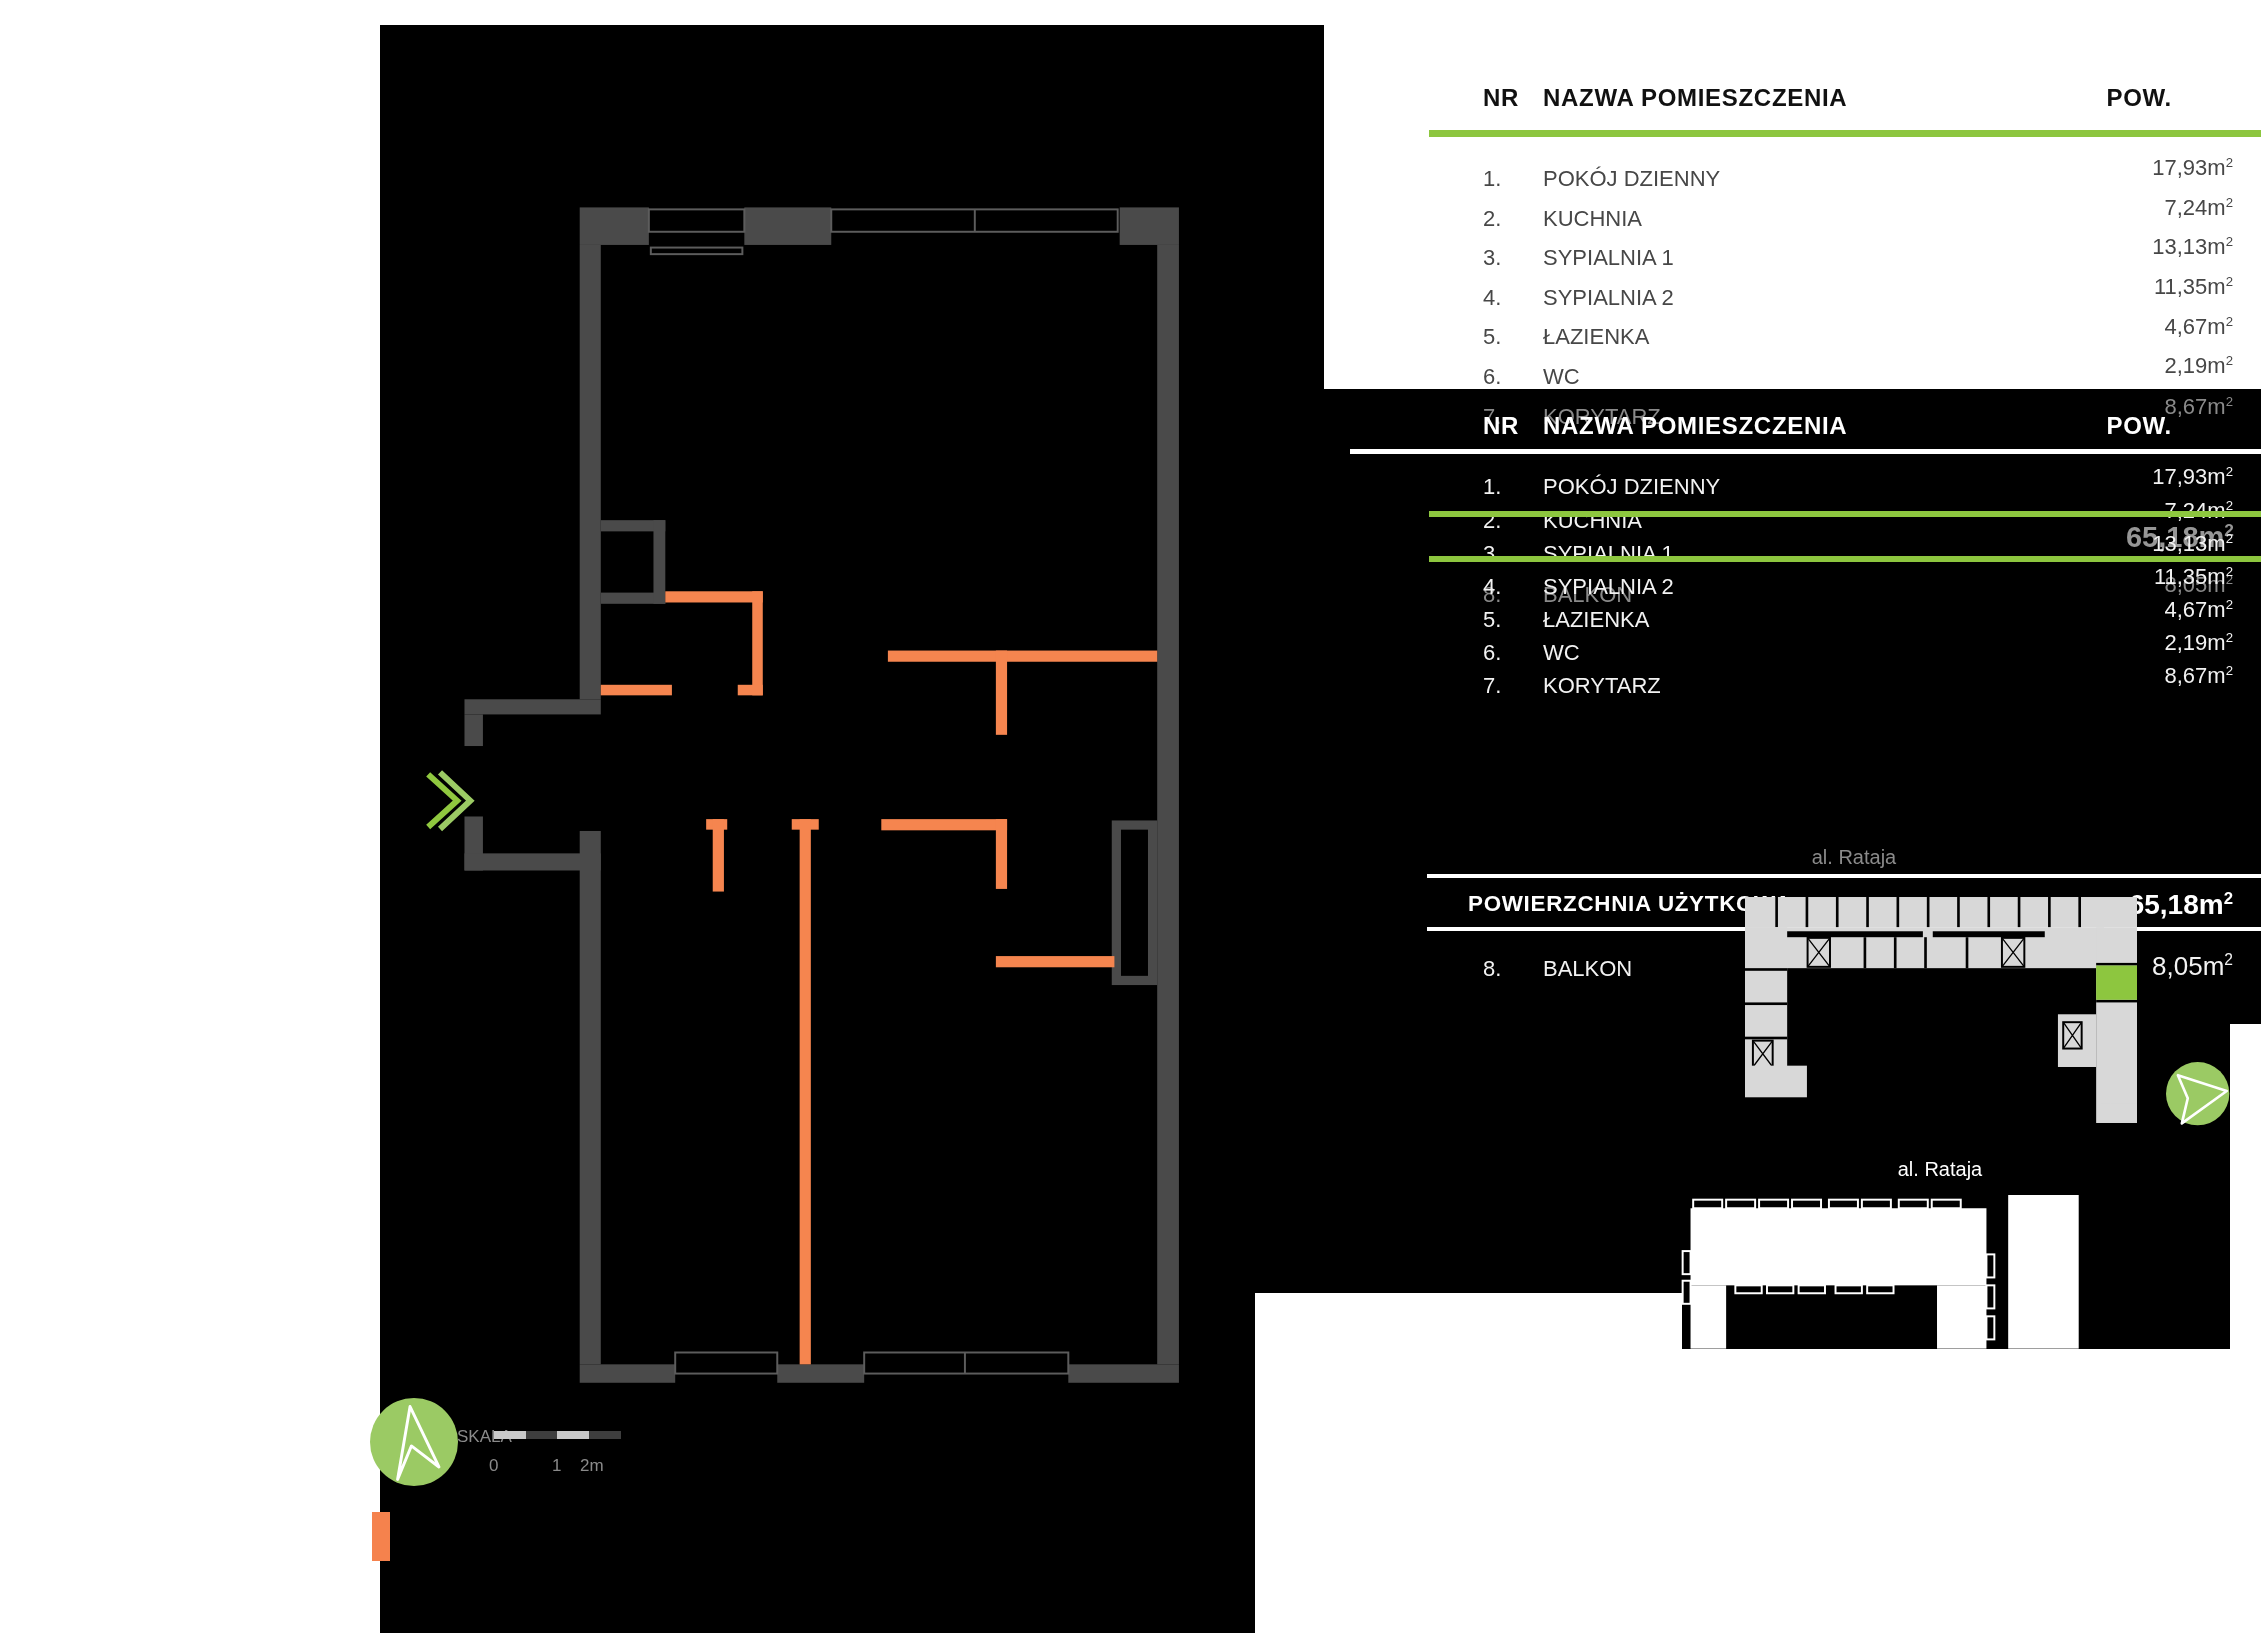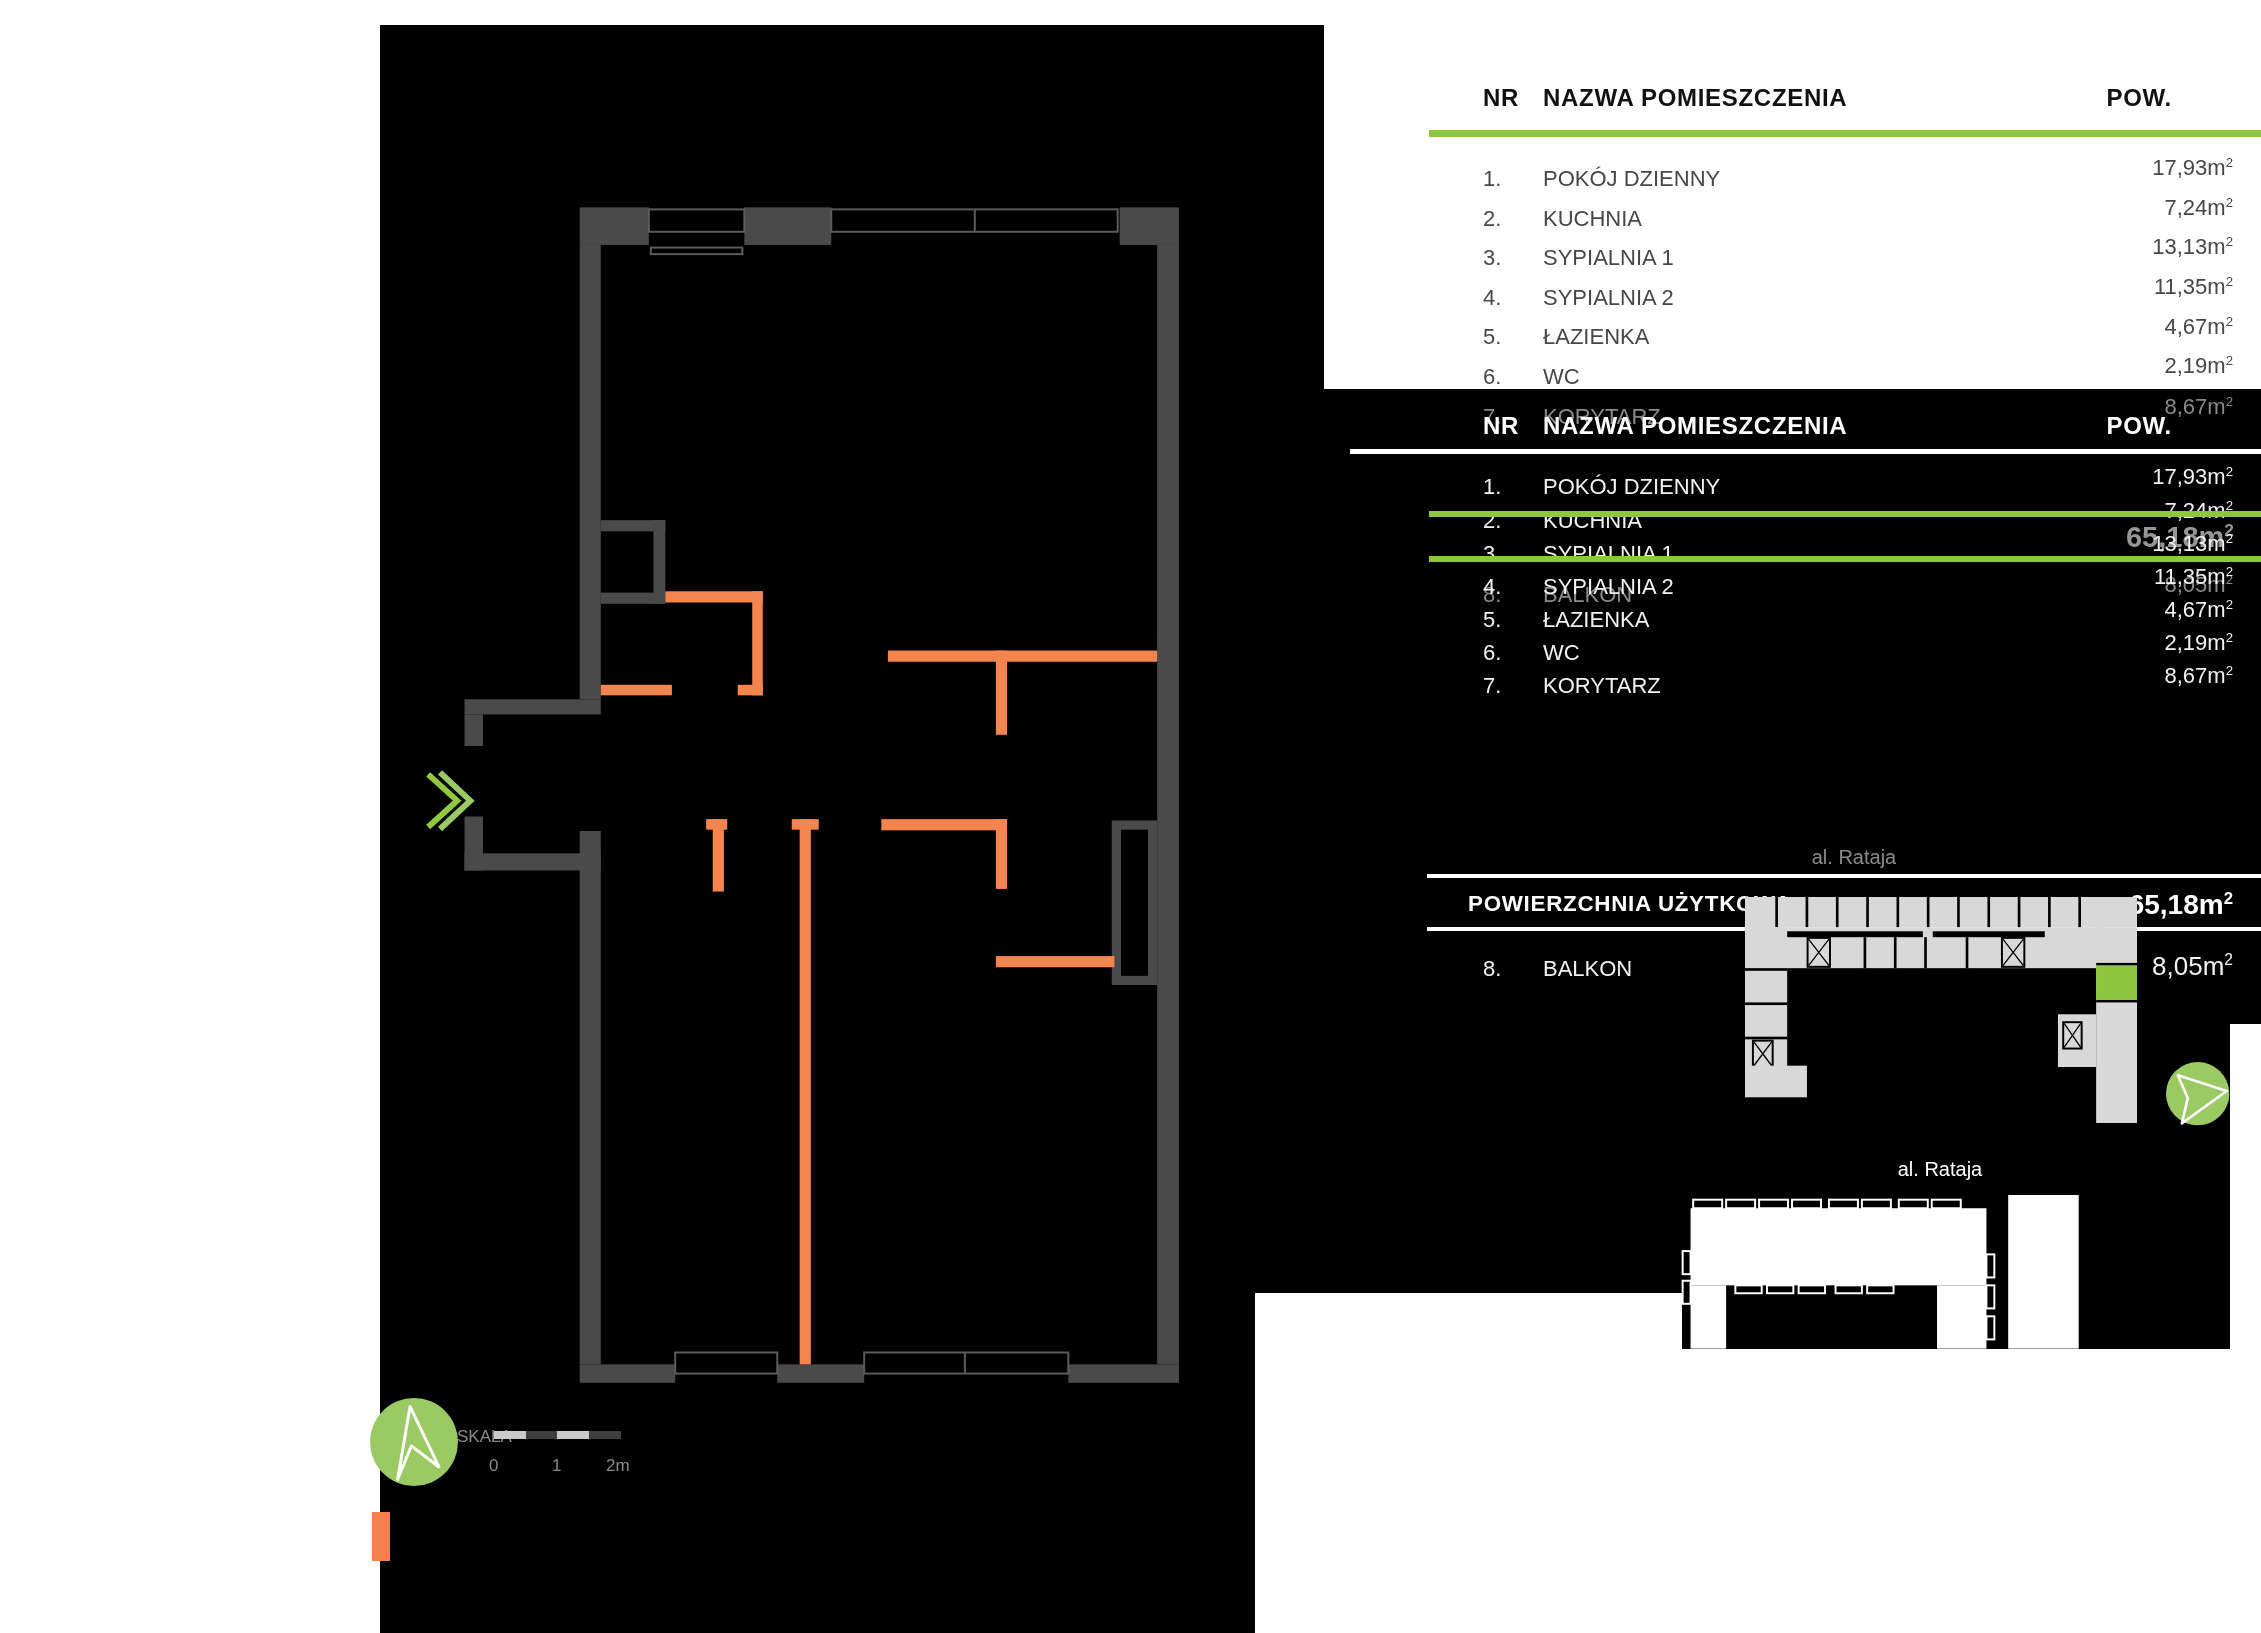--- a/index.html
+++ b/index.html
@@ -272,18 +272,18 @@
 
   <div class="abs scale-text" style="left:457px;top:1427px;">SKALA</div>
   <div class="abs" style="left:494px;top:1431px;width:126px;height:8px;">
     <div class="seg" style="left:0;width:32px;background:#c9c9c9;"></div>
     <div class="seg" style="left:32px;width:32px;background:#3e3e3e;"></div>
     <div class="seg" style="left:63px;width:32px;background:#c9c9c9;"></div>
     <div class="seg" style="left:95px;width:32px;background:#3e3e3e;"></div>
   </div>
   <div class="abs scale-text" style="left:489px;top:1456px;">0</div>
   <div class="abs scale-text" style="left:552px;top:1456px;">1</div>
-  <div class="abs scale-text" style="left:606px;top:1456px;">2m</div>
+  <div class="abs scale-text" style="left:580px;top:1456px;">2m</div>
 
   <div class="abs" style="left:372px;top:1512px;width:18.4px;height:49px;background:#f5824d;"></div>
 
 </div>
 
 
 </body></html>

